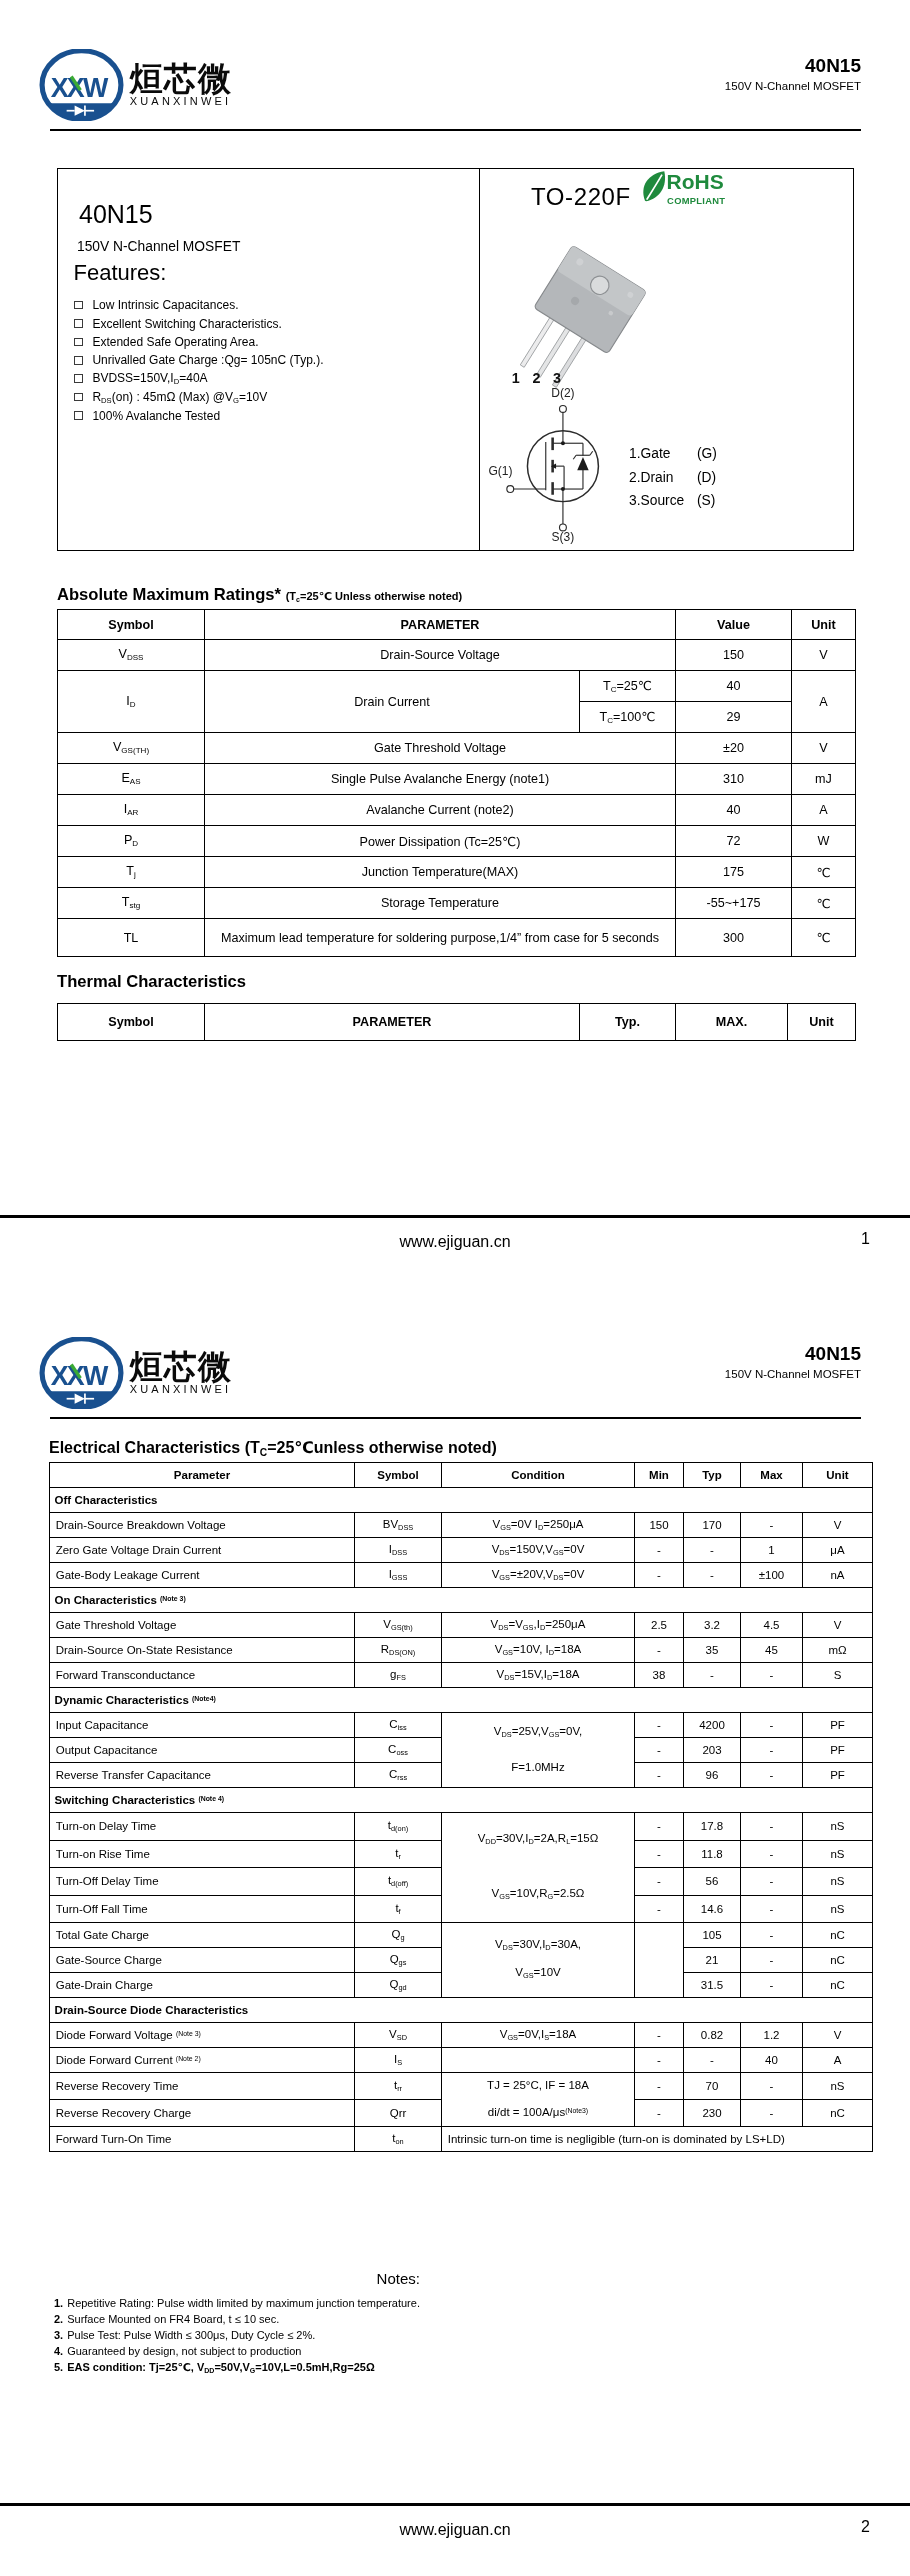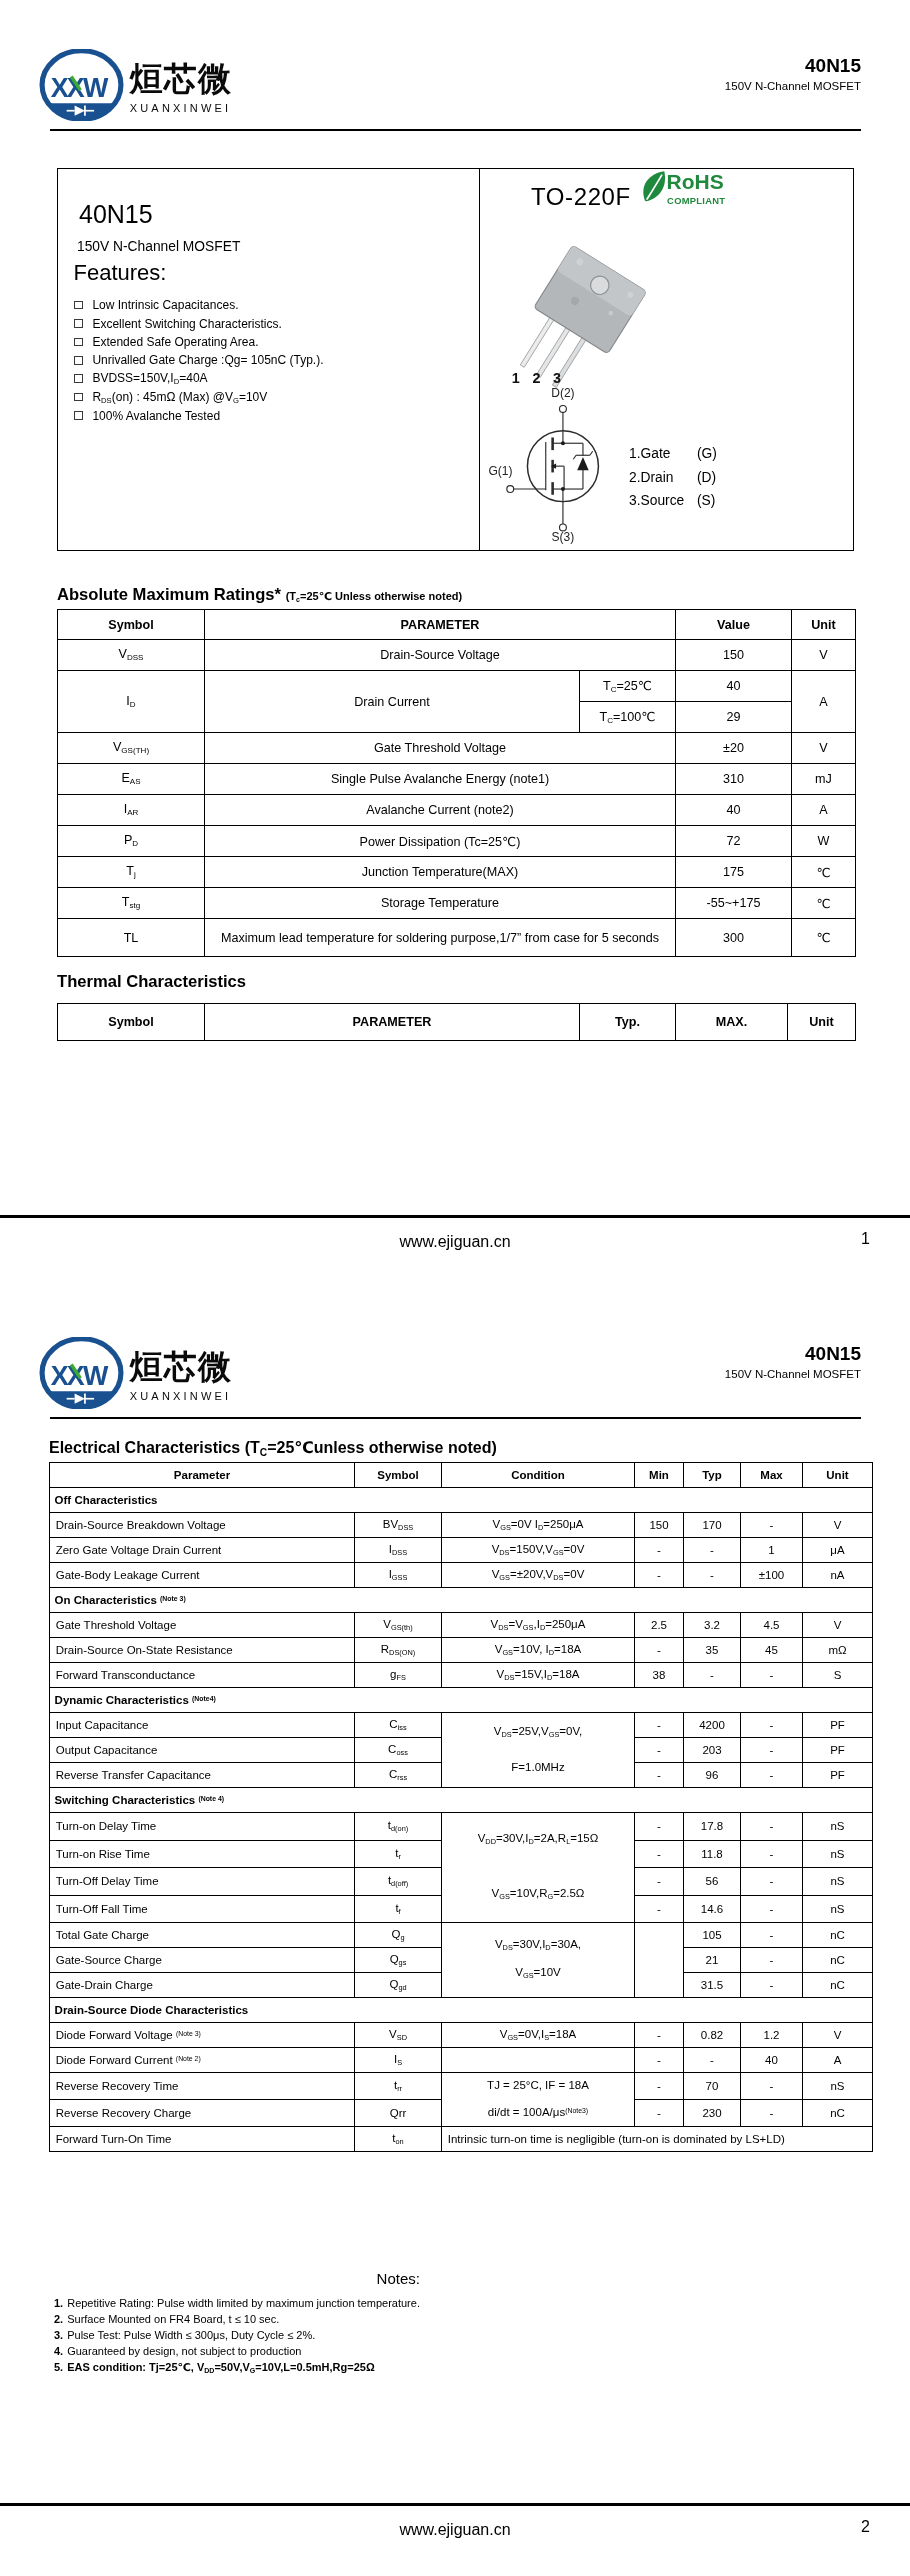--- a/index.html
+++ b/index.html
@@ -6,21 +6,21 @@
   html,body { background:#ffffff; }
   body { width:910px; font-family:"Liberation Sans","DejaVu Sans",sans-serif; color:#000; }
   .page { position:relative; width:910px; height:1288px; background:#fff; overflow:hidden; }
 
   
   .hdr-rule { position:absolute; left:50px; right:49px; top:129px; height:2.3px; background:#000; }
   .logo { position:absolute; left:39px; top:49px; display:flex; align-items:flex-start; }
   .logo-svg { width:85px; height:72px; }
   .logo-text { margin-left:5.7px; padding-top:12.6px; }
   .logo-cn { font-size:33px; font-weight:bold; letter-spacing:1.1px; line-height:1.0; color:#0a0a0a; }
-  .logo-en { font-size:11px; letter-spacing:3.2px; margin-top:7px; color:#0a0a0a; }
+  .logo-en { font-size:11px; letter-spacing:3.2px; margin-top:0; color:#0a0a0a; }
   .part-id { position:absolute; right:49px; top:55px; text-align:right; }
   .part-num { font-size:19px; font-weight:bold; line-height:1.2; }
   .part-sub { font-size:11.5px; margin-top:2.3px; }
 
   
   .product-box { position:absolute; left:57px; top:168px; width:797px; height:383px; border:1.1px solid #000; }
   .box-divider { position:absolute; left:421px; top:0; bottom:0; width:1.1px; background:#000; }
   .box-title { position:absolute; left:21px; top:31px; font-size:25px; }
   .box-sub { position:absolute; left:19px; top:70px; font-size:13.8px; }
   .features-title { position:absolute; left:15.5px; top:91px; font-size:22px; }
@@ -286,21 +286,21 @@
       <td>℃</td>
     </tr>
     <tr>
       <td>T<sub>stg</sub></td>
       <td colspan="2">Storage Temperature</td>
       <td>-55~+175</td>
       <td>℃</td>
     </tr>
     <tr class="tall">
       <td>TL</td>
-      <td colspan="2">Maximum lead temperature for soldering purpose,1/7” from case for 5 seconds</td>
+      <td colspan="2">Maximum lead temperature for soldering purpose,1/4” from case for 5 seconds</td>
       <td>300</td>
       <td>℃</td>
     </tr>
   </tbody>
     </table>
 
   <div class="sec-title thermal-title">Thermal Characteristics</div>
 
   <table class="thermal-table">
     <colgroup>

